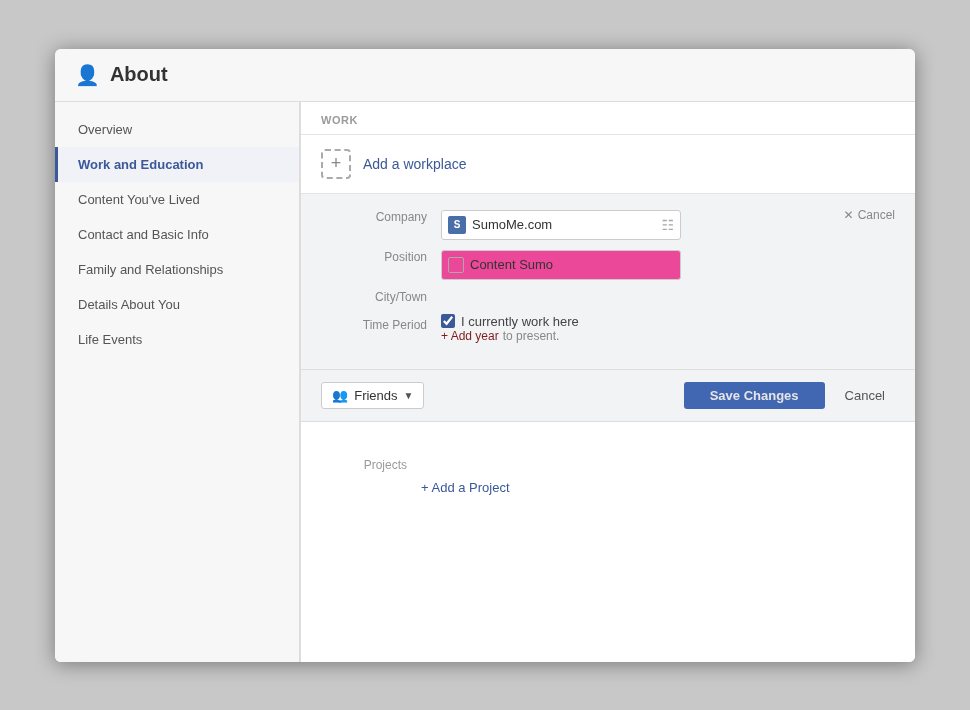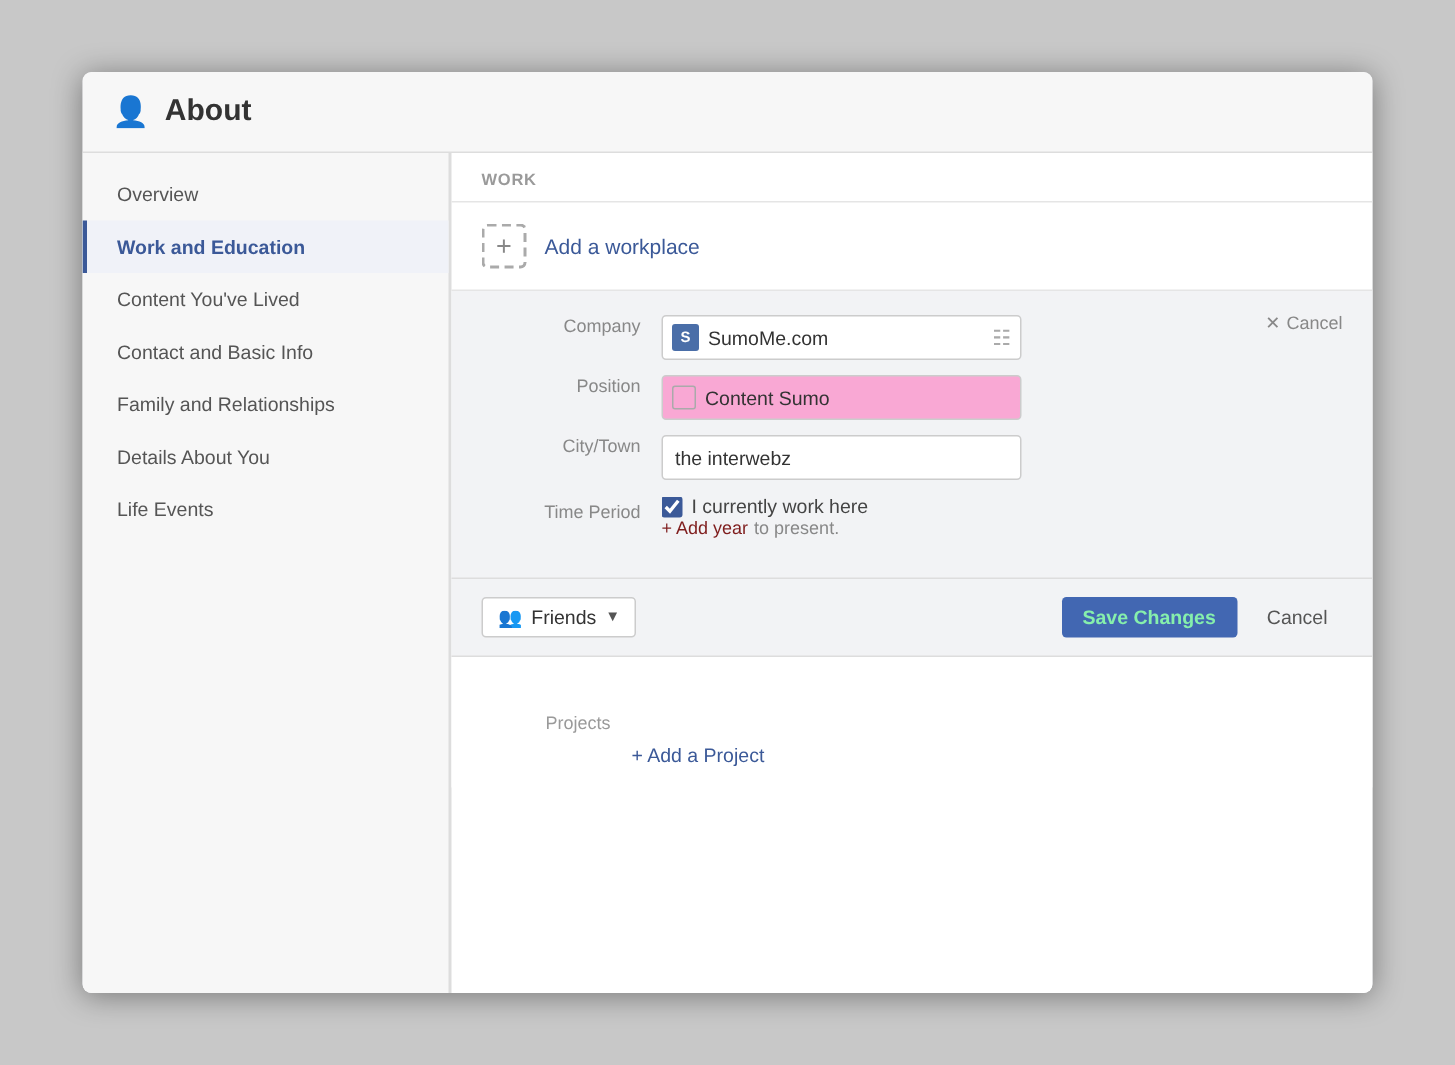--- a/index.html
+++ b/index.html
@@ -183,21 +183,21 @@
       color: #aaa;
       font-size: 14px;
     }
     .position-input-wrap {
       display: flex;
       align-items: center;
       width: 240px;
       height: 30px;
       border: 1px solid #ccc;
       border-radius: 3px;
-      background: #f9a8d4;
+      background: #ec4899;
       padding: 0 6px;
       gap: 6px;
     }
     .position-icon {
       width: 16px;
       height: 16px;
       border: 1px solid #aaa;
       border-radius: 2px;
       display: flex;
       align-items: center;
@@ -279,24 +279,24 @@
     .friends-icon {
       color: #555;
       font-size: 13px;
     }
     .chevron-down {
       font-size: 10px;
       color: #555;
     }
     .save-btn {
       background: #4267b2;
-      color: #86efac;
+      color: #e5e5e5;
       border: none;
       border-radius: 3px;
-      padding: 6px 14px;
+      padding: 6px 26px;
       font-size: 13px;
       font-weight: bold;
       cursor: pointer;
     }
     .cancel-btn {
       background: none;
       border: none;
       color: #555;
       font-size: 13px;
       cursor: pointer;
@@ -389,21 +389,20 @@
         <div class="form-row">
           <span class="form-label">Position</span>
           <div class="position-input-wrap">
             <div class="position-icon"></div>
             <span class="position-name">Content Sumo</span>
           </div>
         </div>
 
         <div class="form-row">
           <span class="form-label">City/Town</span>
-          <input class="form-input" type="text" value="the interwebz" style="">
         </div>
 
 
         <div class="form-row" style="align-items: flex-start;">
           <span class="form-label" style="padding-top: 4px;">Time Period</span>
           <div class="timeperiod-wrap">
             <div class="checkbox-row">
               <input type="checkbox" checked="" style="">
               <span class="checkbox-label">I currently work here</span>
             </div>

